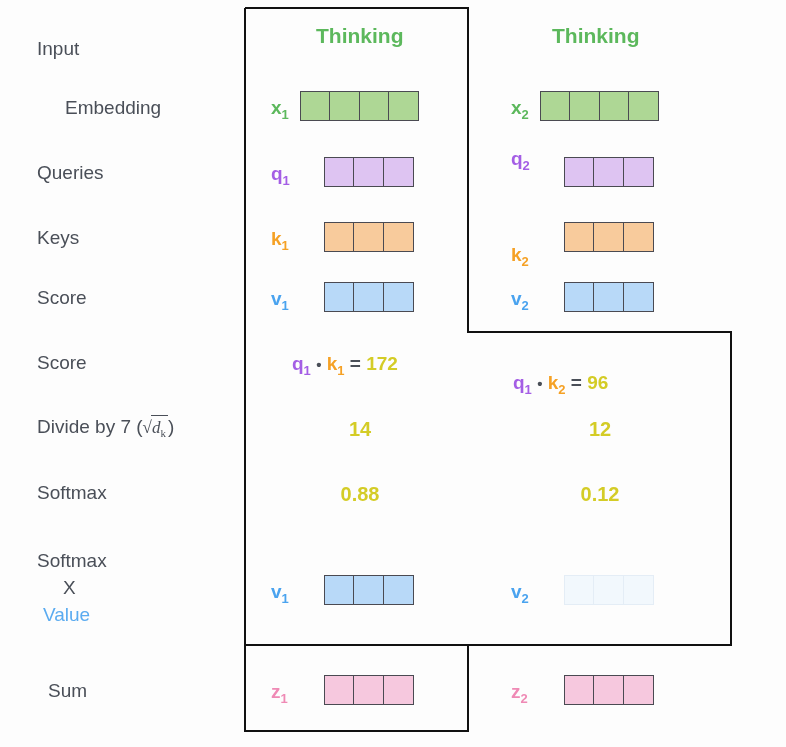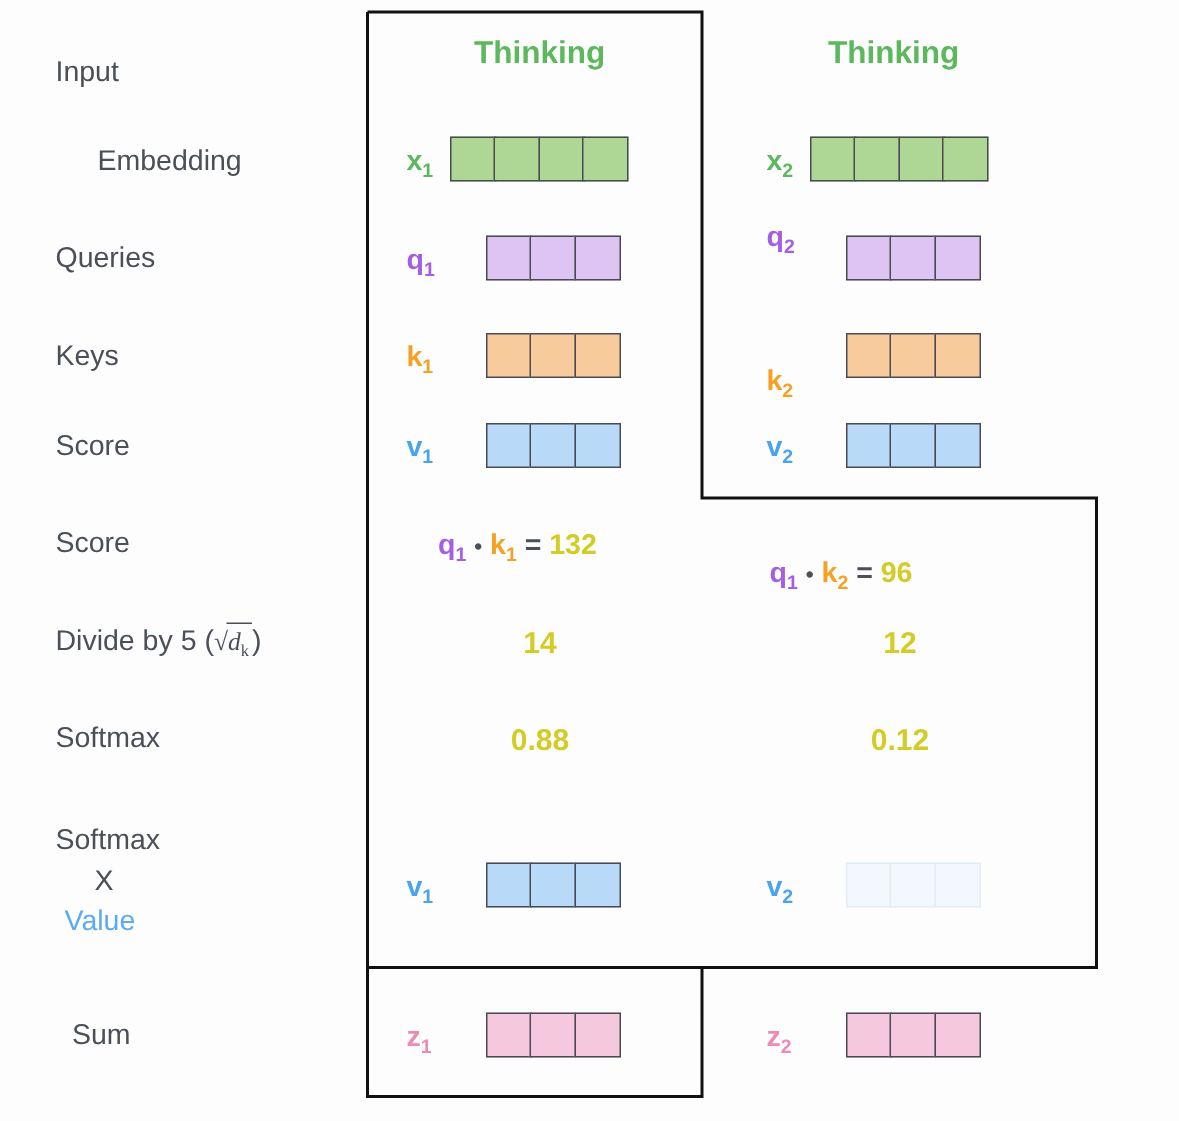--- a/index.html
+++ b/index.html
@@ -105,21 +105,21 @@
   <div class="colhead" style="left:552px;top:24px;">Thinking</div>
 
   <div class="rlabel" style="left:37px;top:37px;">Input</div>
   <div class="rlabel" style="left:37px;top:96px;margin-left:28px;">Embedding</div>
   <div class="rlabel" style="left:37px;top:161px;">Queries</div>
   <div class="rlabel" style="left:37px;top:226px;">Keys</div>
   <div class="rlabel" style="left:37px;top:286px;">Score</div>
   <div class="rlabel" style="left:37px;top:351px;">Score</div>
 
   <div class="rlabel" style="left:37px;top:415px;">
-    <span>Divide by 5 (</span><span class="mathwrap">√<span class="radic"><i>d</i><sub>k</sub></span></span><span>)</span>
+    <span>Divide by 7 (</span><span class="mathwrap">√<span class="radic"><i>d</i><sub>k</sub></span></span><span>)</span>
   </div>
 
   <div class="rlabel" style="left:37px;top:481px;">Softmax</div>
 
   <div class="rlabel multi" style="left:37px;top:548px;">
     <div>Softmax</div>
     <div style="padding-left:26px;">X</div>
     <div class="blue" style="padding-left:6px;">Value</div>
   </div>
 
@@ -177,21 +177,21 @@
     <div class="cell" style="background:#b8d9f8"></div>
     <div class="cell" style="background:#b8d9f8"></div>
     <div class="cell" style="background:#b8d9f8"></div>
   </div>
 
   <div class="expr" style="left:292px;top:353px;">
     <span class="c-purple"><span>q</span><sub>1</sub></span>
     <span class="dot">•</span>
     <span class="c-orange"><span>k</span><sub>1</sub></span>
     <span class="c-dark">=</span>
-    <span class="c-yellow">132</span>
+    <span class="c-yellow">172</span>
   </div>
   <div class="expr" style="left:513px;top:353px;margin-top:19px;">
     <span class="c-purple"><span>q</span><sub>1</sub></span>
     <span class="dot">•</span>
     <span class="c-orange"><span>k</span><sub>2</sub></span>
     <span class="c-dark">=</span>
     <span class="c-yellow">96</span>
   </div>
 
   <div class="scalar" style="left:330px;top:418px;width:60px;">14</div>

